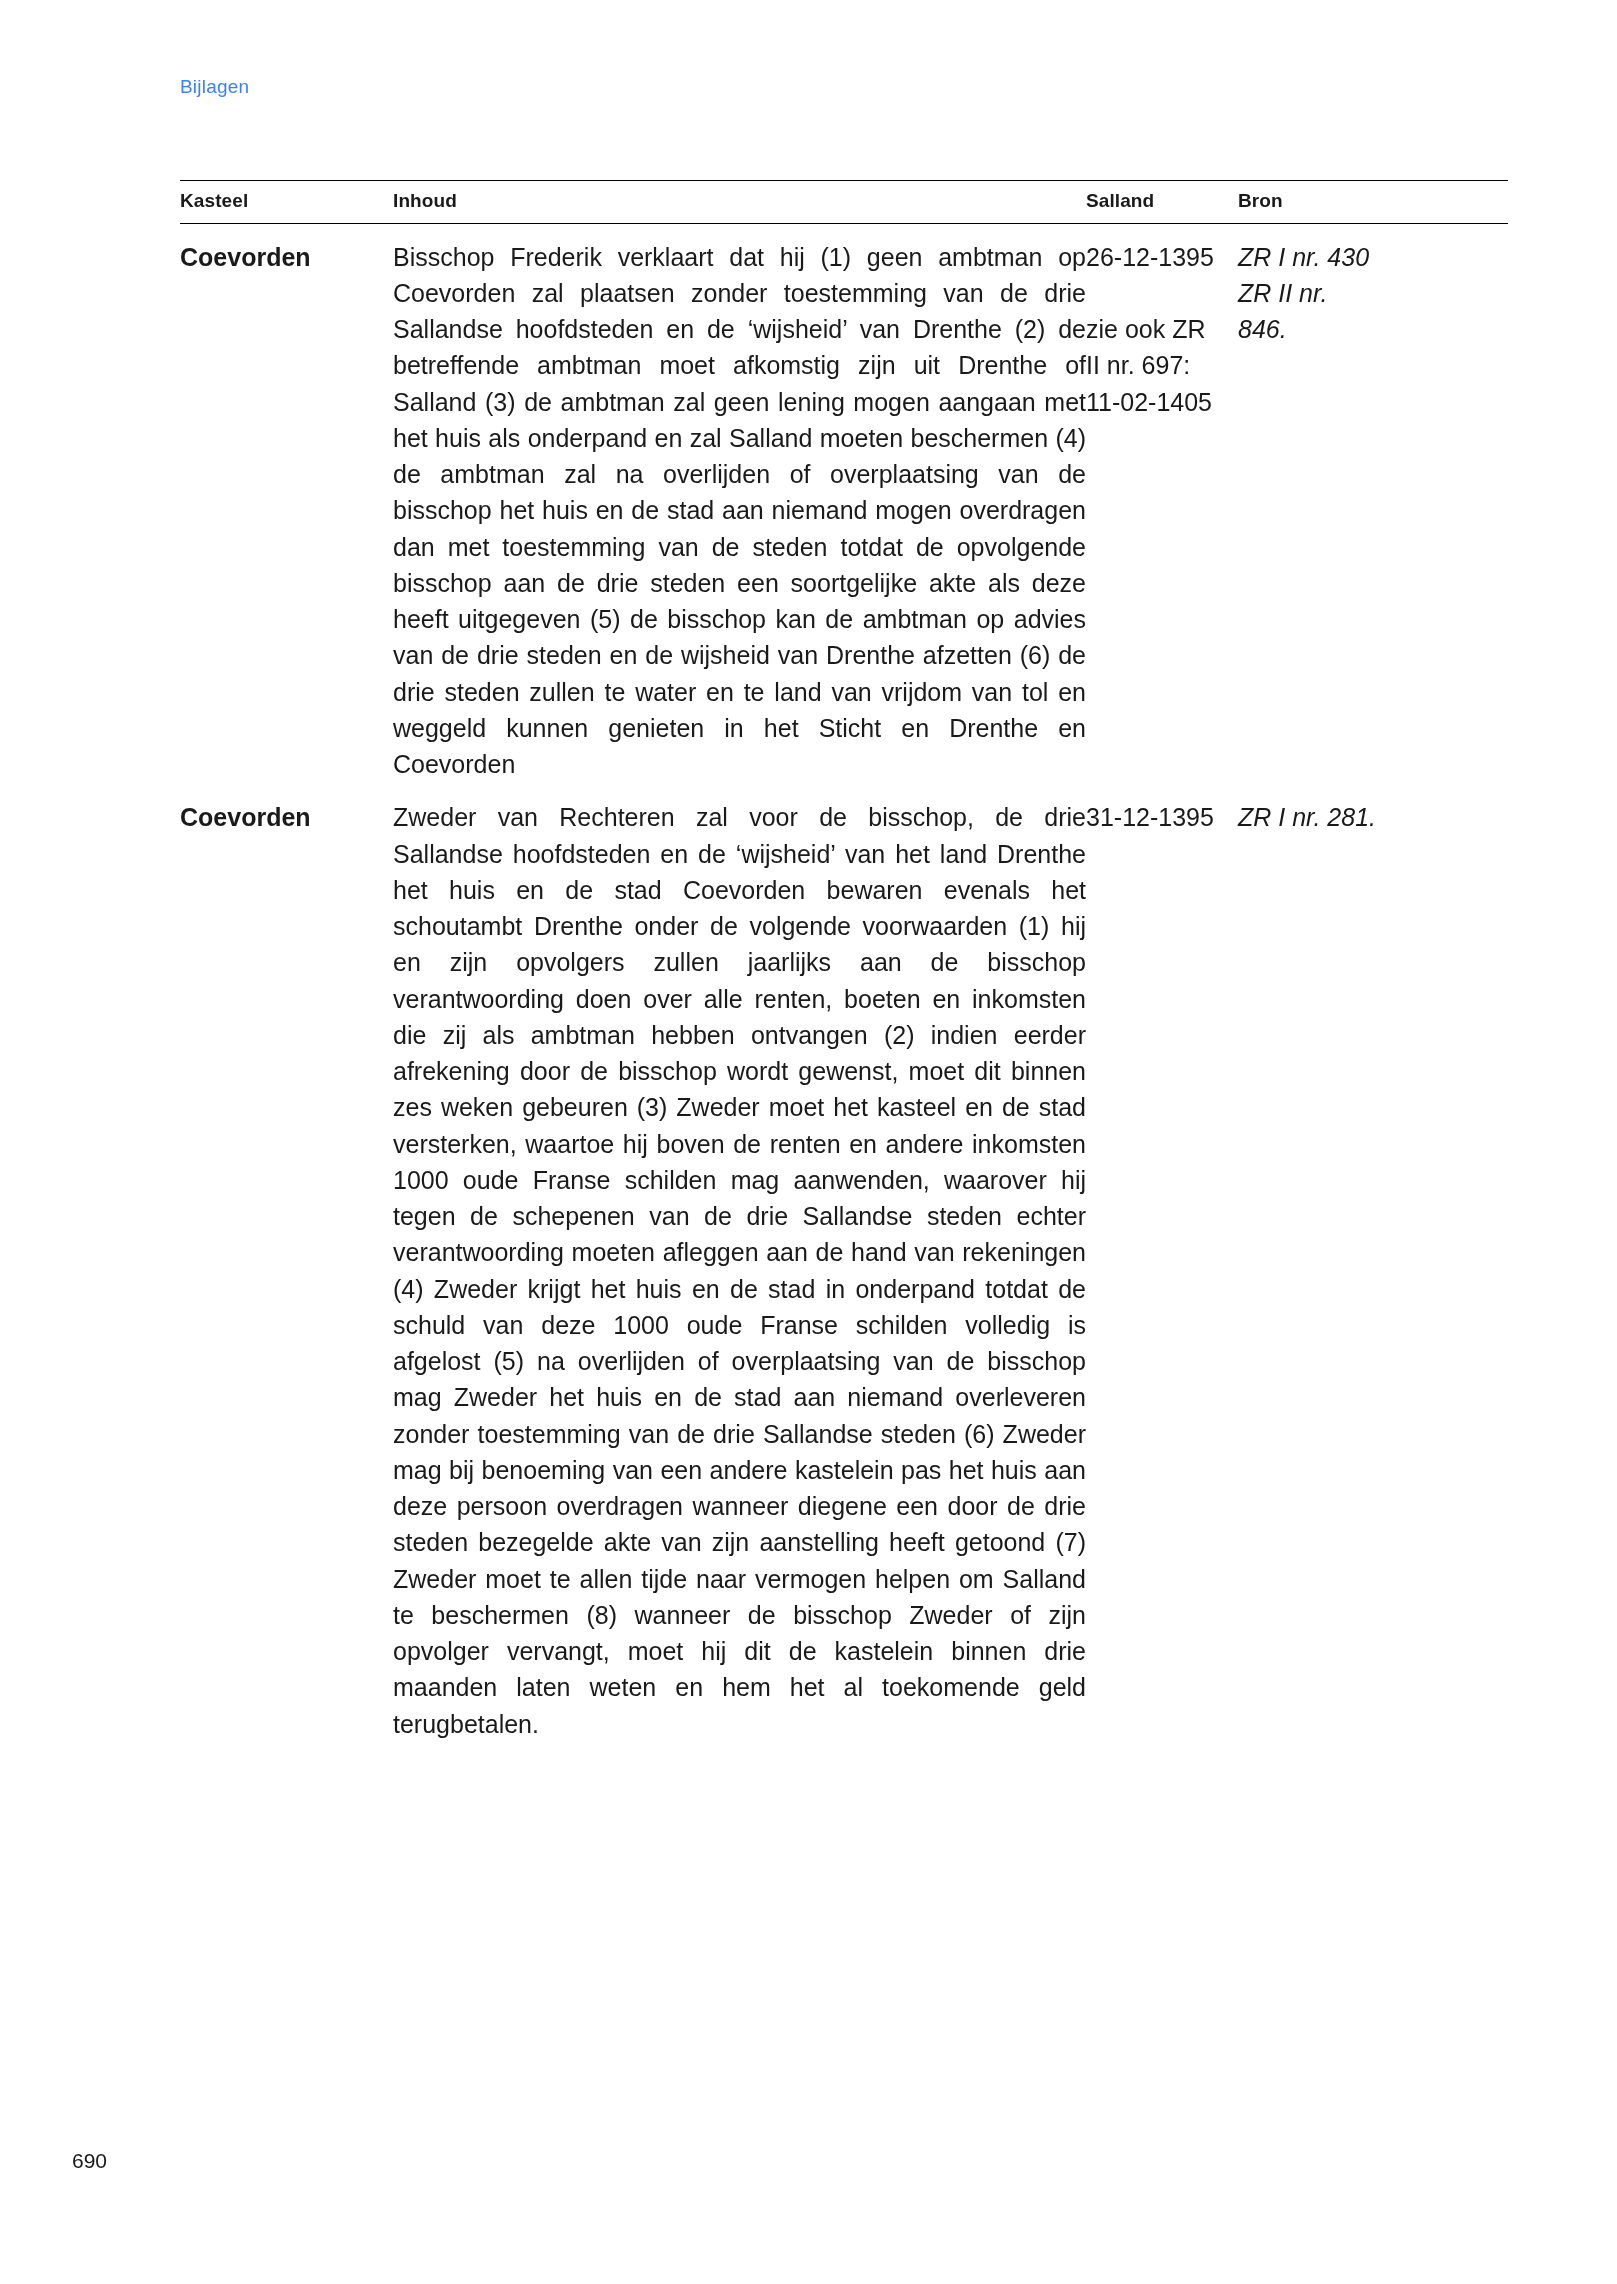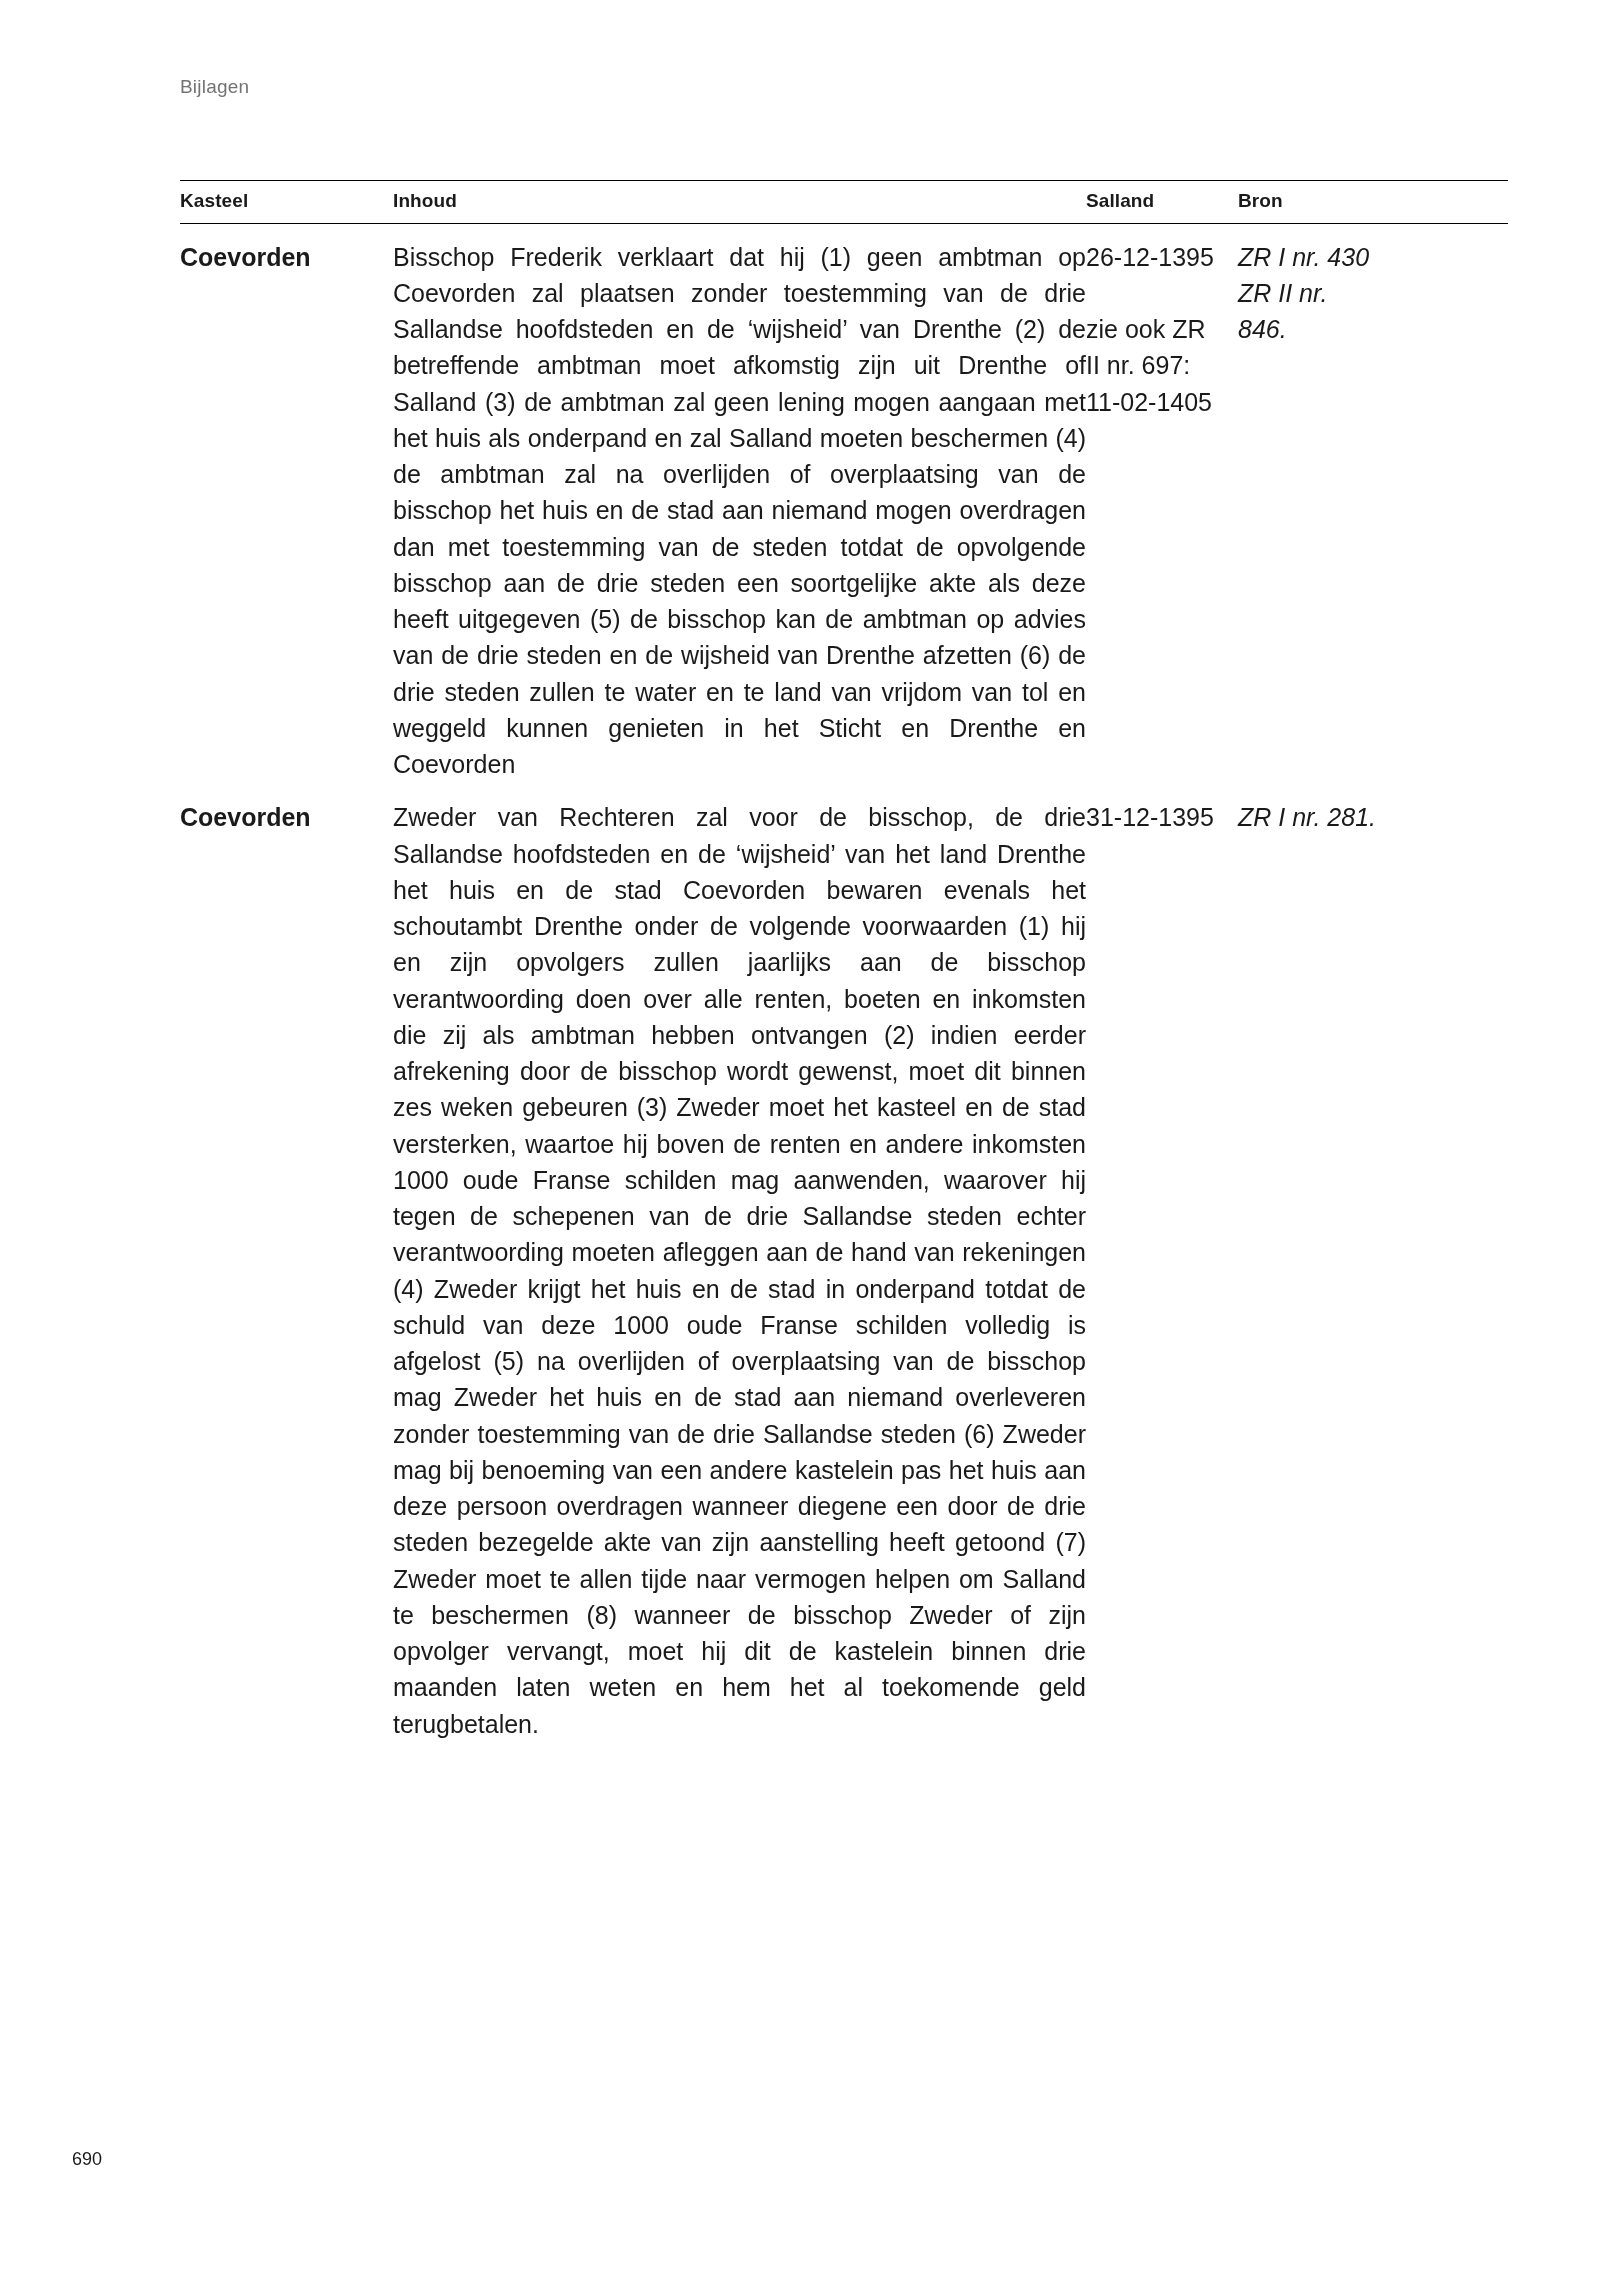--- a/index.html
+++ b/index.html
@@ -22,21 +22,21 @@
     padding: 0;
   }
 
   
   .running-head {
     position: absolute;
     left: 180px;
     top: 76px;
     font-size: 19px;
     letter-spacing: 0.2px;
-    color: #737373;
+    color: #3b82f6;
   }
 
   
   .table-wrap {
     position: absolute;
     left: 180px;
     top: 180px;
     width: 1328px;
   }
 
@@ -97,21 +97,21 @@
   }
   td.datering .dline { display: block; }
   td.datering .gap { display: block; height: 1.45em; }
 
   td.bron .bline { display: block; font-style: italic; }
 
   .pagenum {
     position: absolute;
     left: 72px;
     top: 2149px;
-    font-size: 18px;
+    font-size: 21px;
     color: #1a1a1a;
   }
 </style>
 </head>
 <body>
 
 <div class="page">
 
   <div class="running-head">Bijlagen</div>
 

